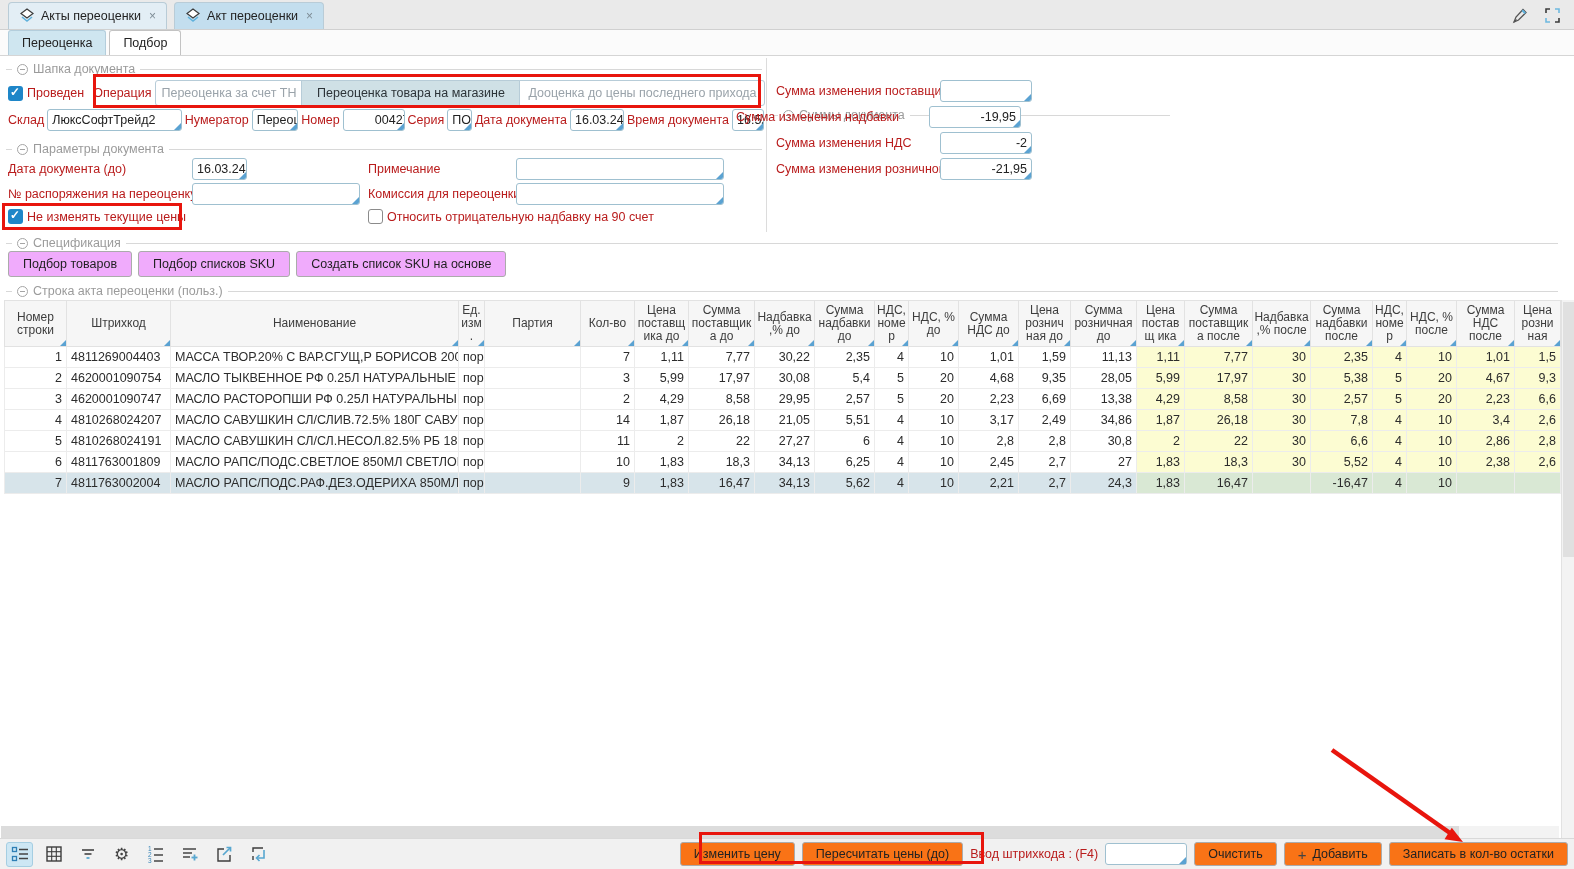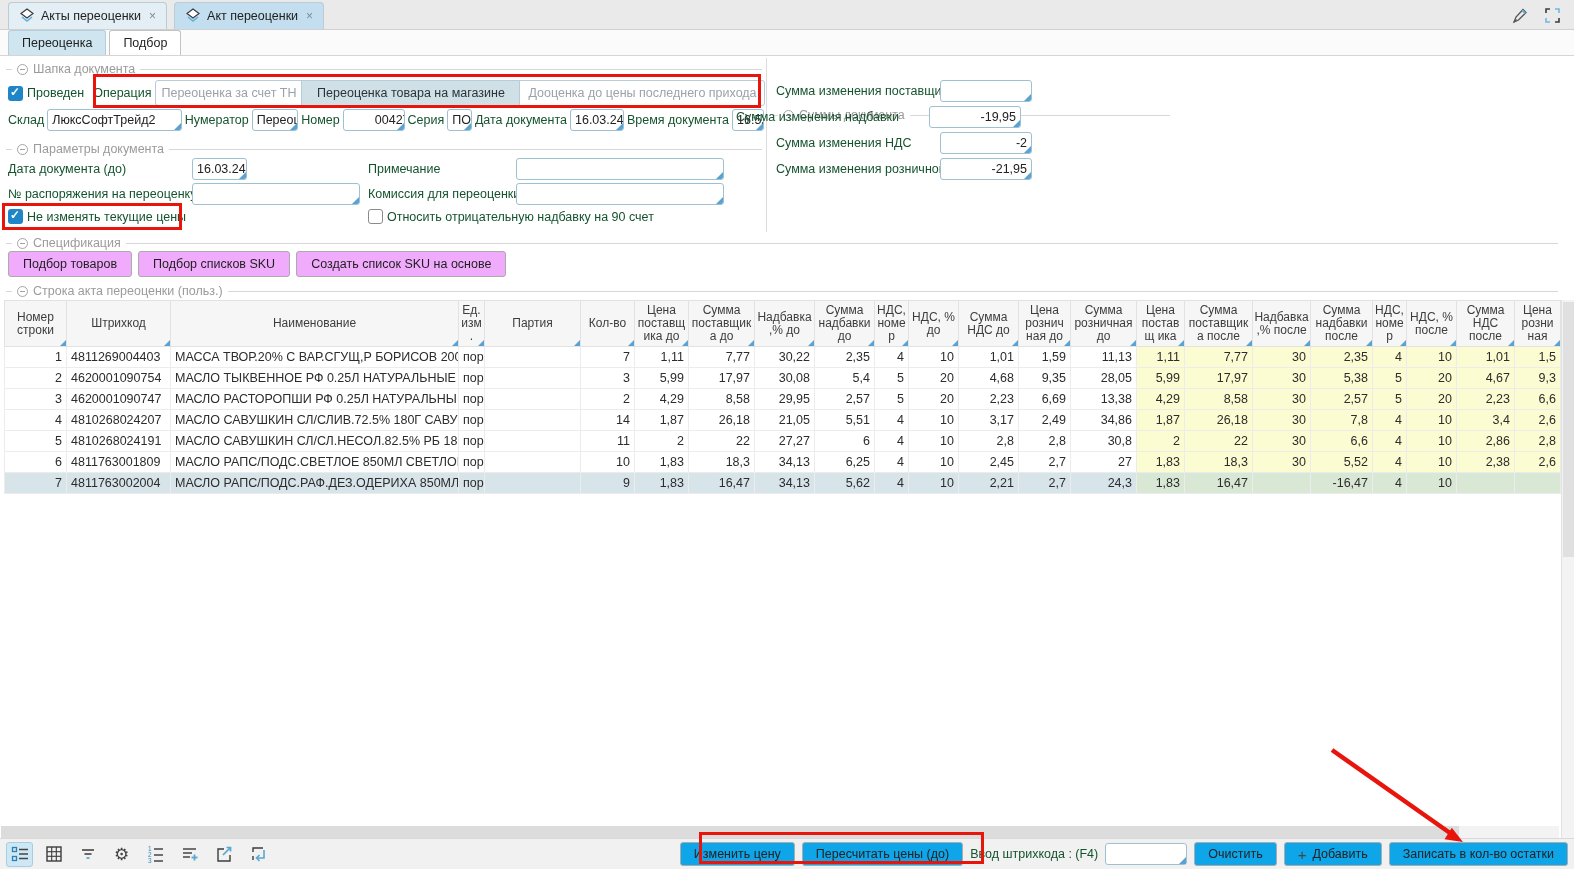--- a/index.html
+++ b/index.html
@@ -24,21 +24,21 @@
             border-radius:3px 3px 0 0; display:flex; align-items:center; }
   .subtab.active { background:#cfe6f0; border-color:#b4cedc; }
 
   
   .ghead { position:absolute; display:flex; align-items:center; gap:5px; color:#9b9b9b; font-size:12.5px; }
   .ghead::before { content:""; width:6px; border-top:1px solid #d8d8d8; }
   .ghead::after  { content:""; flex:1; border-top:1px solid #d8d8d8; }
   .coll { width:11px; height:11px; border:1px solid #a5a5a5; border-radius:50%; position:relative; flex:none; }
   .coll::after { content:""; position:absolute; left:2px; right:2px; top:4px; border-top:1px solid #a5a5a5; }
 
-  .lbl { white-space:nowrap; color:#14532d; }
+  .lbl { white-space:nowrap; color:#b91c1c; }
   .inp { position:relative; background:#fff; border:1px solid #9fc0d0; border-radius:3px; height:22px;
          display:flex; align-items:center; padding:0 4px; overflow:hidden; white-space:nowrap; }
   .inp::after { content:""; position:absolute; right:0; bottom:0;
                 border-left:7px solid transparent; border-bottom:7px solid #5aa2d2; }
   .inp.num { justify-content:flex-end; }
 
   .row { position:absolute; display:flex; align-items:center; gap:4px; }
 
   
   .cb { width:15px; height:15px; border-radius:3px; flex:none; position:relative; }
@@ -78,21 +78,21 @@
   .hscroll { position:absolute; left:1px; top:826px; width:1558px; height:12px; background:#f3f3f3; }
   .hthumb  { position:absolute; left:0; top:0; width:1458px; height:12px; background:#dcdcdc; }
   .vscroll { position:absolute; right:0; top:300px; width:13px; height:538px; background:#f3f3f3; border-left:1px solid #e2e2e2; }
   .vthumb  { position:absolute; left:1px; top:2px; width:11px; height:255px; background:#e0e0e0; }
 
   
   .toolbar { position:absolute; left:0; right:0; bottom:0; height:31px; background:#f1f1f1;
              border-top:1px solid #d9d9d9; display:flex; align-items:center; padding:0 6px; gap:7px; }
   .tool { width:27px; height:25px; display:flex; align-items:center; justify-content:center; border-radius:3px; }
   .tool.active { background:#cde7f4; border:1px solid #a5cee2; }
-  .bbtn { background:#0ea5e9; border:1px solid #ababab; border-radius:3px; height:24px; display:inline-flex;
+  .bbtn { background:#f97316; border:1px solid #ababab; border-radius:3px; height:24px; display:inline-flex;
           align-items:center; justify-content:center; padding:0 13px; gap:6px; white-space:nowrap; }
   .binp { position:relative; background:#fff; border:1px solid #9fc0d0; border-radius:3px; height:22px; width:82px; }
   .binp::after { content:""; position:absolute; right:0; bottom:0;
                  border-left:7px solid transparent; border-bottom:7px solid #5aa2d2; }
   .plus { color:#444; font-size:15px; line-height:1; }
 
   
   .annot { position:absolute; border:3px solid #e8150d; z-index:60; pointer-events:none; }
   .arrow-annot { position:absolute; z-index:60; pointer-events:none; }
 

